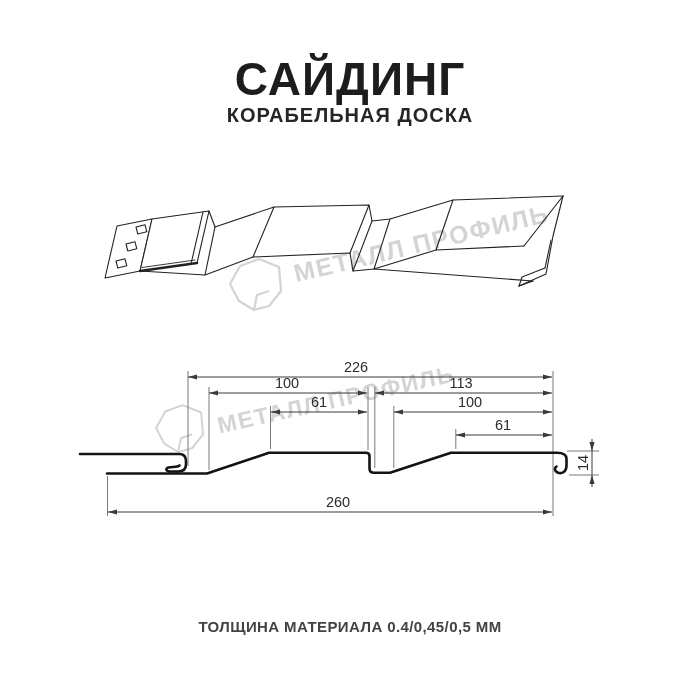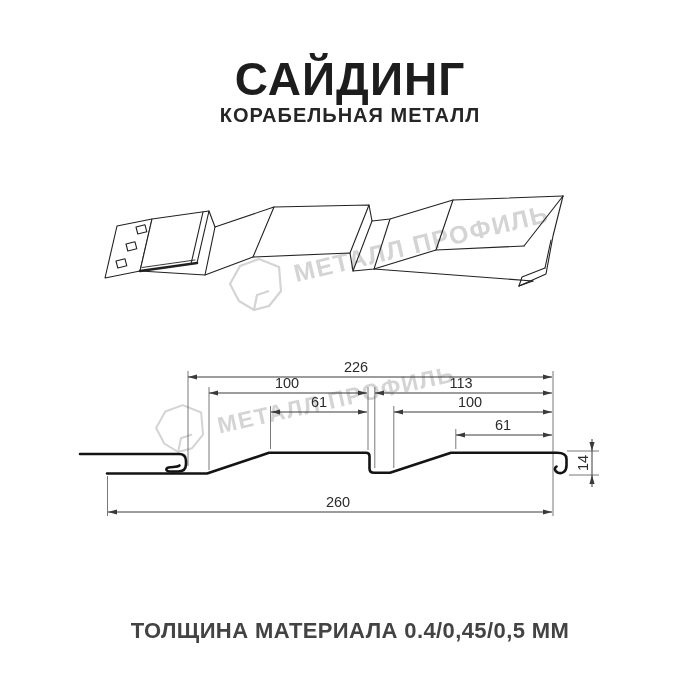--- a/index.html
+++ b/index.html
@@ -14,31 +14,31 @@
          font-size:15px;font-weight:600;letter-spacing:.5px;color:#262626;}
 
   .wm-text{position:absolute;white-space:nowrap;font-weight:700;color:#d4d4d4;
            transform-origin:0 0;letter-spacing:1.5px;user-select:none;}
   .wm1{left:291px;top:260px;font-size:25px;transform:rotate(-13.5deg);}
   .wm2{left:215px;top:413px;font-size:23px;transform:rotate(-12.5deg);}
 
   svg.layer{position:absolute;left:0;top:0;}
 
   .footer-text{position:absolute;left:0;right:0;top:618px;text-align:center;
-         font-size:22px;font-weight:600;letter-spacing:.4px;color:#434343;}
+         font-size:15px;font-weight:600;letter-spacing:.4px;color:#434343;}
 
   .dim-label{font-size:14.5px;fill:#2b2b2b;font-family:"Liberation Sans",sans-serif;}
 </style>
 </head>
 <body>
 
 <div class="page">
 
   <div class="title">САЙДИНГ</div>
-  <div class="subtitle">КОРАБЕЛЬНАЯ МЕТАЛЛ</div>
+  <div class="subtitle">КОРАБЕЛЬНАЯ ДОСКА</div>
 
   <svg class="layer" width="700" height="700" viewBox="0 0 700 700">
     <g stroke="#d4d4d4" stroke-width="2.2" fill="none" stroke-linejoin="round">
       <g>
         <path d="M259,259 L240,266 L230,284 L239,301 L254,310 L269,306 L281,291 L279,267 Z"></path>
         <path d="M254,310 L257,295 L269,291"></path>
       </g>
       <g transform="translate(180,429) scale(0.92) translate(-256,-285)">
         <path d="M259,259 L240,266 L230,284 L239,301 L254,310 L269,306 L281,291 L279,267 Z"></path>
         <path d="M254,310 L257,295 L269,291"></path>

